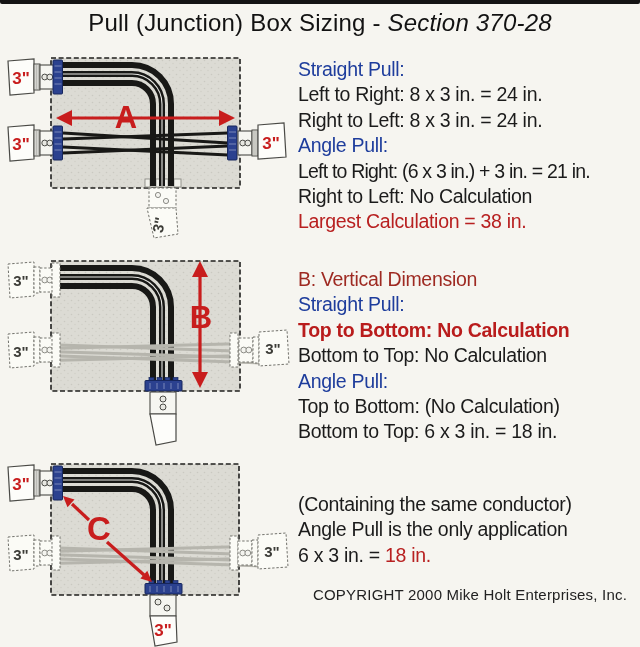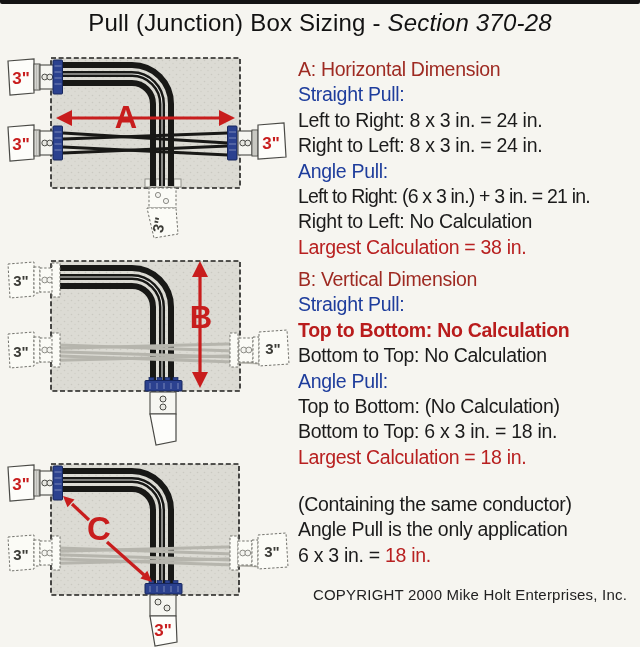--- a/index.html
+++ b/index.html
@@ -289,39 +289,37 @@
   <g>
     <line class="arrowline" x1="89" y1="70" x2="72" y2="54"></line>
     <polygon class="arrowhead" points="63,46 74.5,49.6 67.5,57.2"></polygon>
     <line class="arrowline" x1="107" y1="92" x2="144" y2="125"></line>
     <polygon class="arrowhead" points="152,132 140.4,128.6 147.3,120.8"></polygon>
     <text class="dimletter" x="99" y="90" style="font-size:33px">C</text>
   </g>
 </svg>
 
 <section id="panelA" class="panel">
-  <div class="pheading" style="color: rgb(158, 42, 34);">A: Horizontal Dimension</div>
   <div class="pline" style="color: rgb(30, 61, 156);">Straight Pull:</div>
   <div class="pline" style="color: rgb(27, 27, 27);">Left to Right: 8 x 3 in. = 24 in.</div>
   <div class="pline" style="color: rgb(27, 27, 27);">Right to Left: 8 x 3 in. = 24 in.</div>
   <div class="pline" style="color: rgb(30, 61, 156);">Angle Pull:</div>
   <div class="pline" style="letter-spacing: -0.8px; color: rgb(27, 27, 27);">Left to Right: (6 x 3 in.) + 3 in. = 21 in.</div>
   <div class="pline" style="color: rgb(27, 27, 27);">Right to Left: No Calculation</div>
   <div class="pline" style="color: rgb(184, 32, 32);">Largest Calculation = 38 in.</div>
 </section>
 
 <section id="panelB" class="panel">
   <div class="pheading" style="color: rgb(158, 42, 34);">B: Vertical Dimension</div>
   <div class="pline" style="color: rgb(30, 61, 156);">Straight Pull:</div>
   <div class="pline" style="color: #b91c1c; font-weight: bold;">Top to Bottom: No Calculation</div>
   <div class="pline" style="color: rgb(27, 27, 27);">Bottom to Top: No Calculation</div>
   <div class="pline" style="color: rgb(30, 61, 156);">Angle Pull:</div>
   <div class="pline" style="color: rgb(27, 27, 27);">Top to Bottom: (No Calculation)</div>
   <div class="pline" style="color: rgb(27, 27, 27);">Bottom to Top: 6 x 3 in. = 18 in.</div>
-  <div class="pline" style="color: rgb(184, 32, 32);">Largest Calculation = 18 in.</div>
 </section>
 
 <section id="panelC" class="panel">
   <div class="pline" style="color: rgb(27, 27, 27);">(Containing the same conductor)</div>
   <div class="pline" style="color: rgb(27, 27, 27);">Angle Pull is the only application</div>
   <div class="pline"><span style="color: rgb(27, 27, 27);">6 x 3 in. = </span><span style="color: rgb(184, 32, 32);">18 in.</span></div>
 </section>
 
 <div class="copyright">COPYRIGHT 2000  Mike Holt Enterprises, Inc.</div>
 

